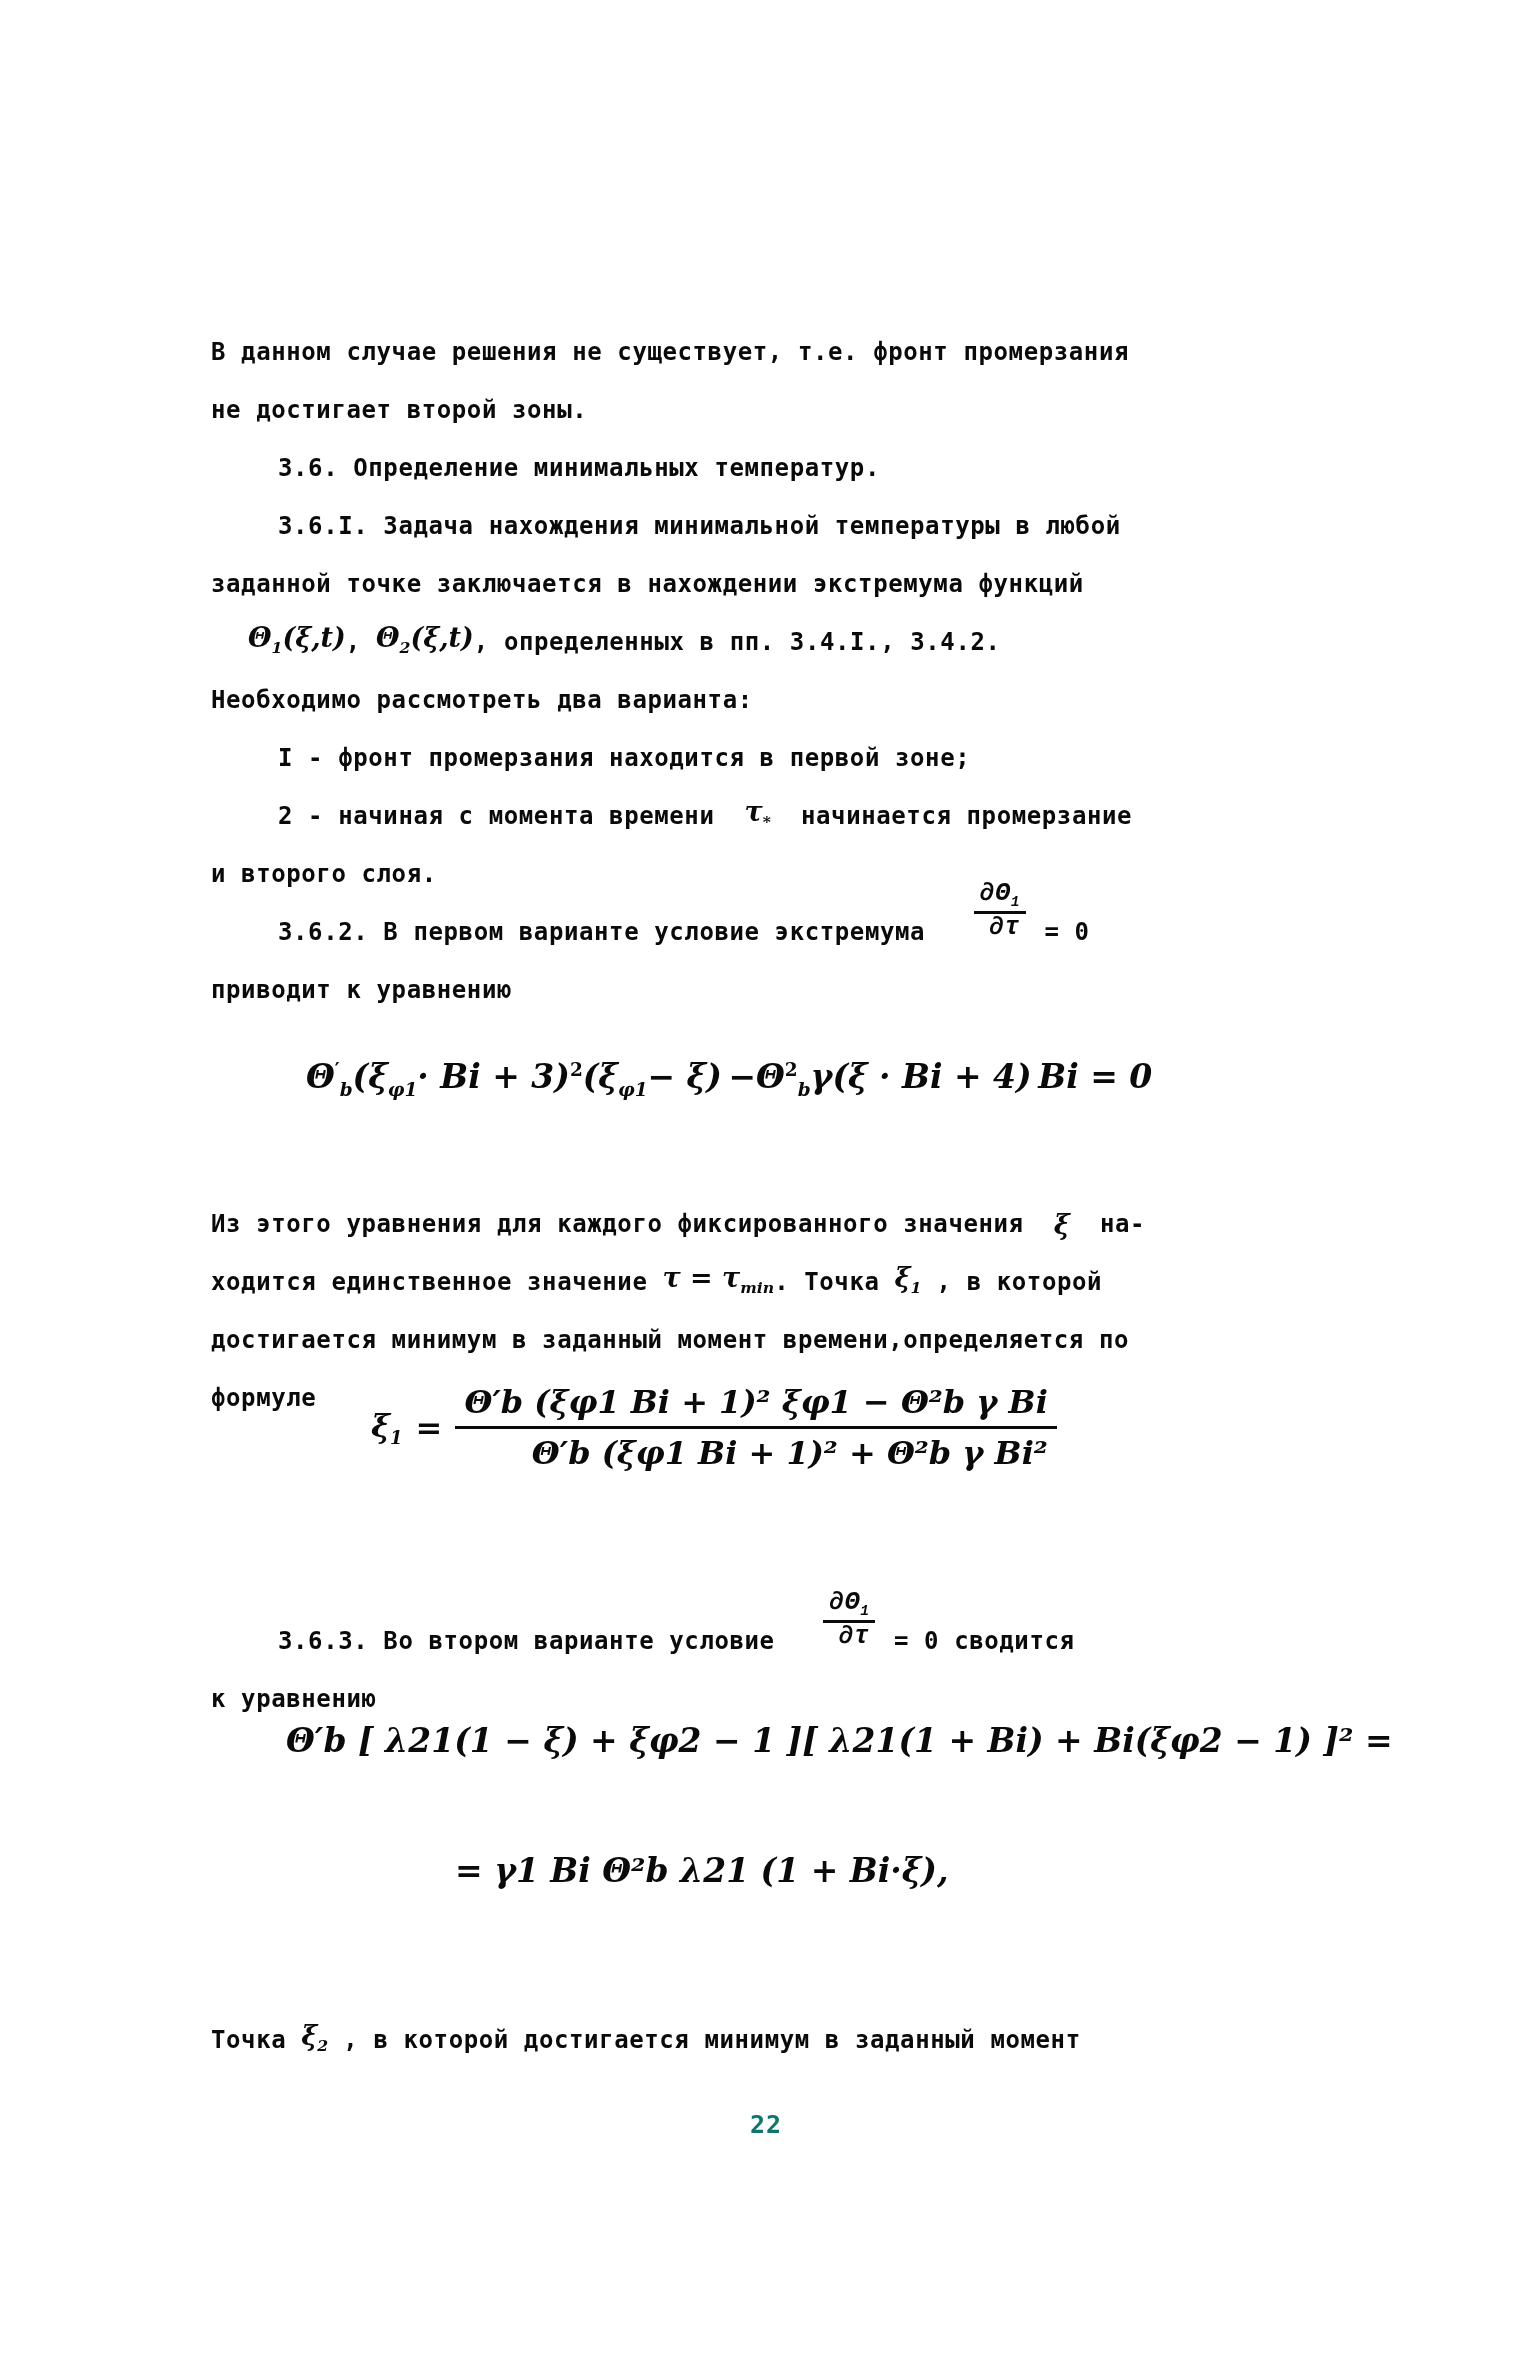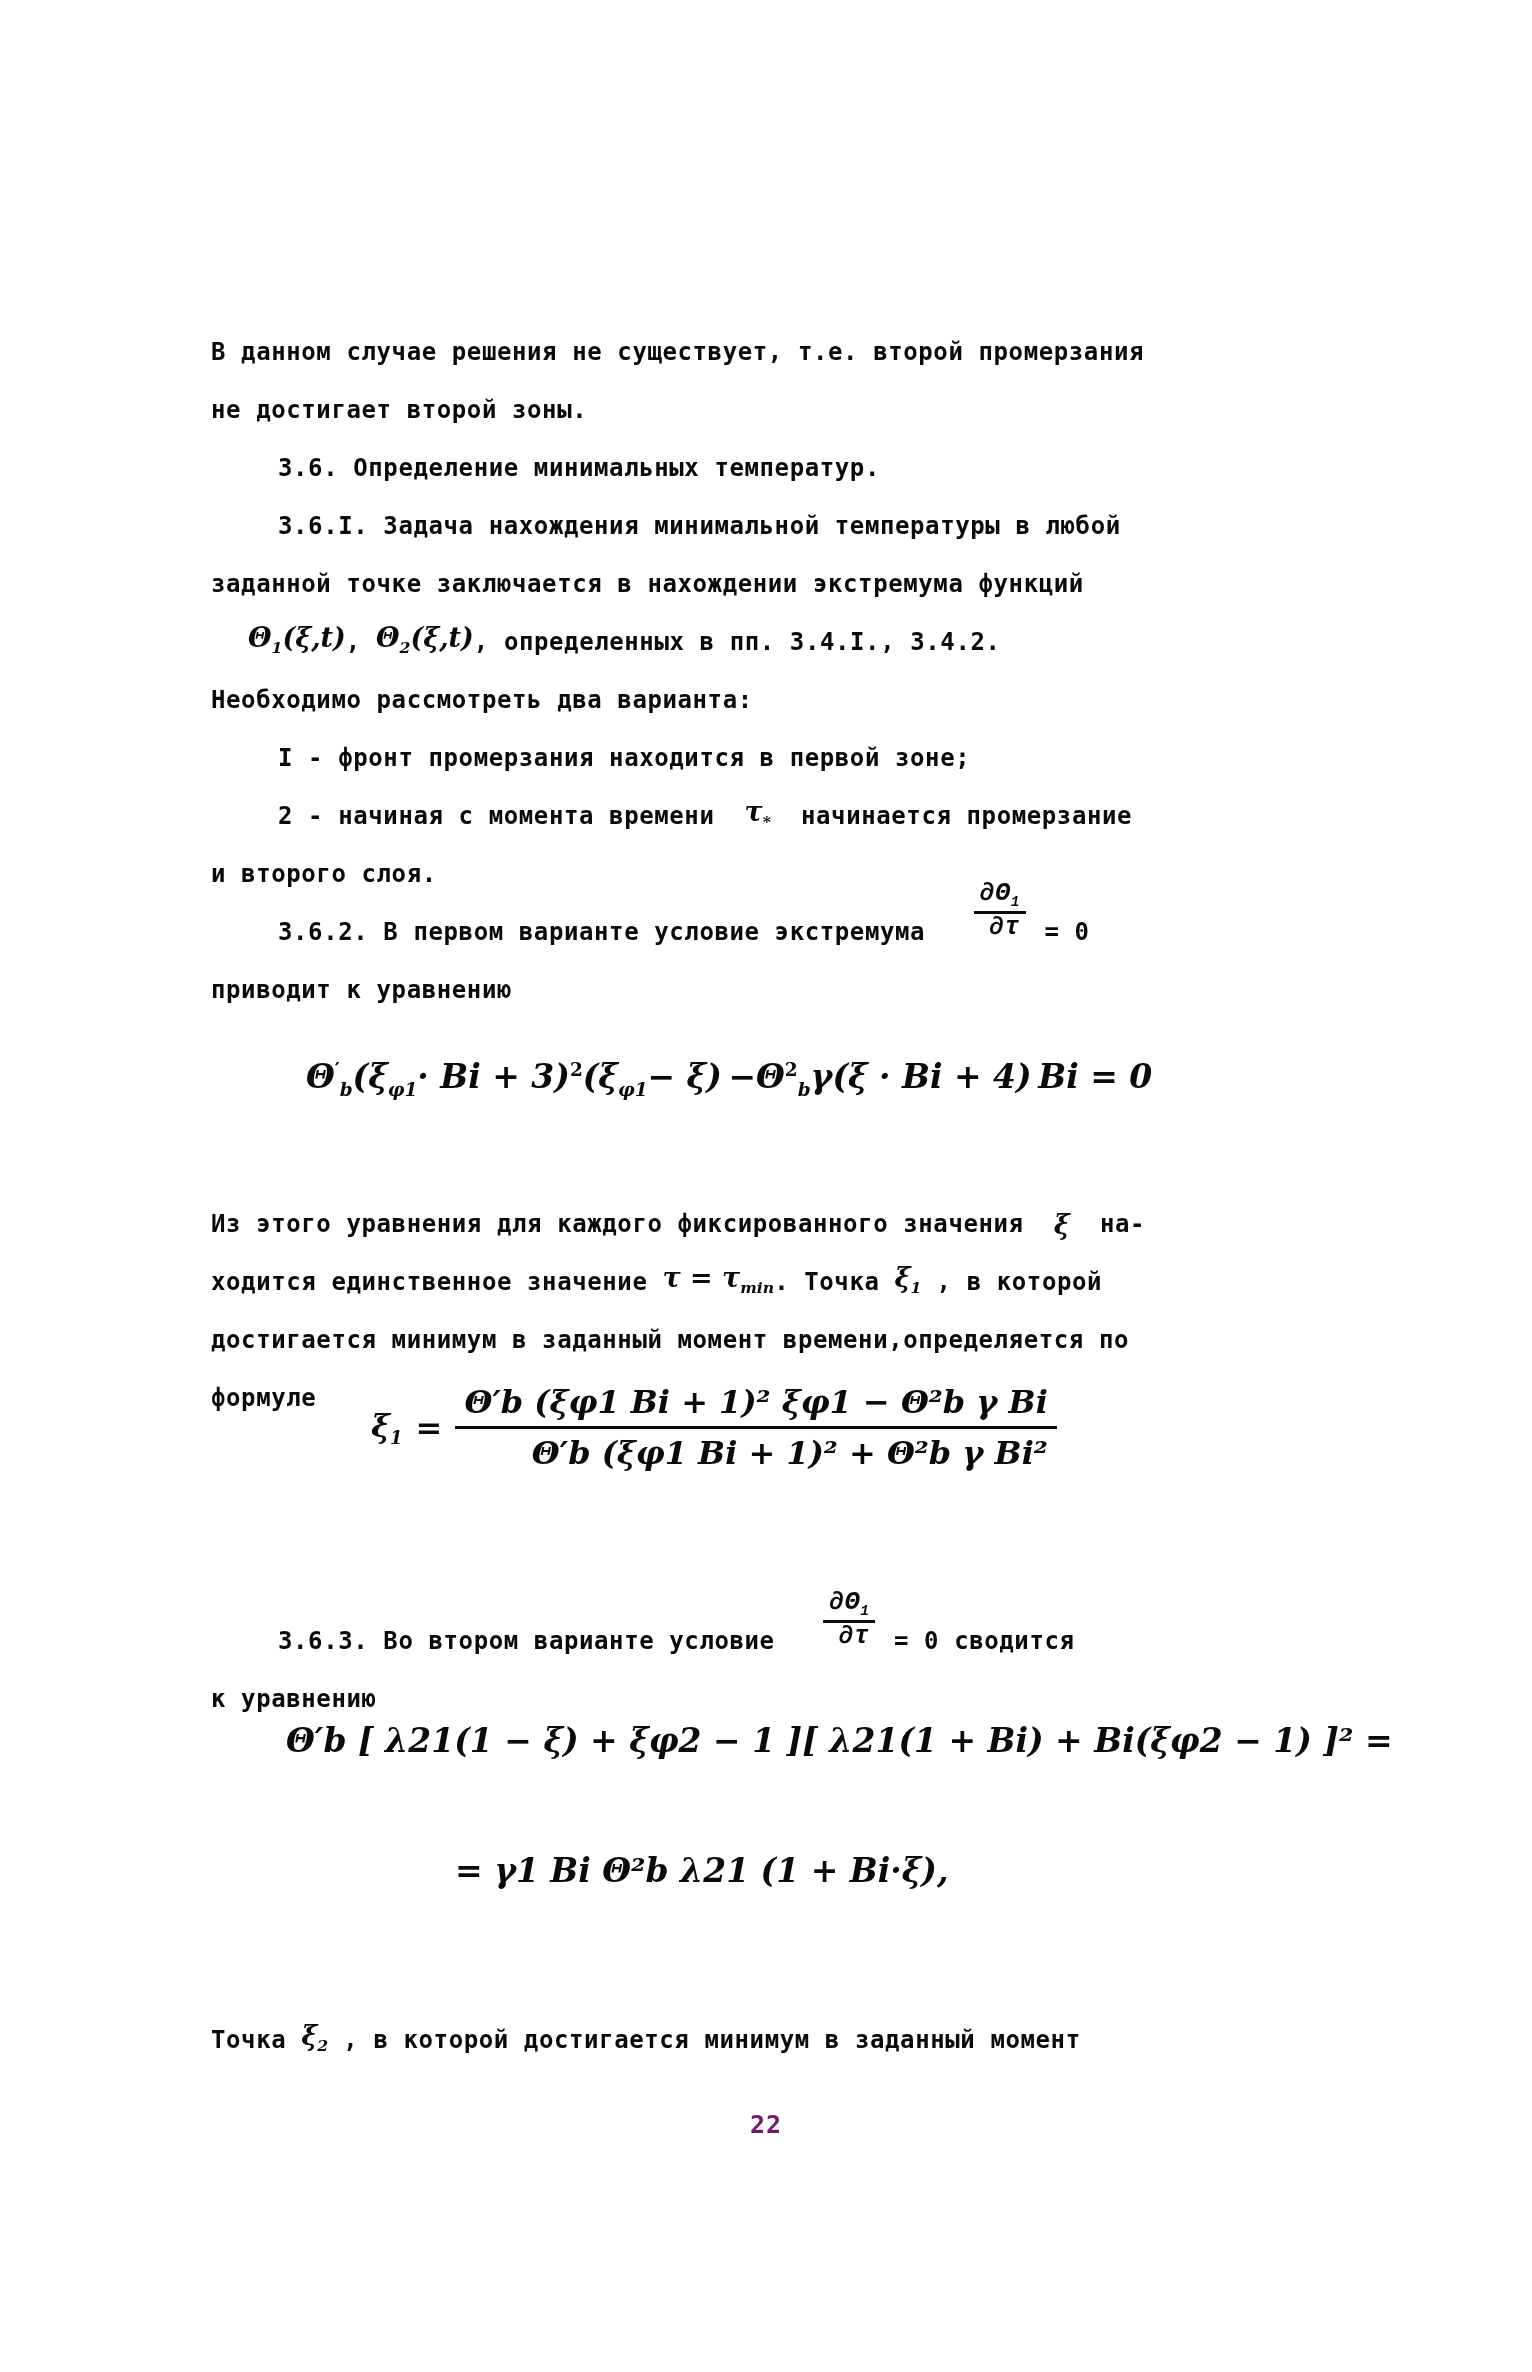--- a/index.html
+++ b/index.html
@@ -109,32 +109,32 @@
 
   .pagenum {
     position: absolute;
     left: 0;
     top: 2110px;
     width: 1532px;
     text-align: center;
     font-family: "DejaVu Sans Mono", monospace;
     font-weight: 700;
     font-size: 25px;
-    color: #701a75;
+    color: #0f766e;
     letter-spacing: 0.9px;
   }
 </style>
 </head>
 <body>
 
 <div class="page">
 
   <div class="doc-body">
 
-    <div class="line">В данном случае решения не существует, т.е. второй промерзания</div>
+    <div class="line">В данном случае решения не существует, т.е. фронт промерзания</div>
     <div class="line">не достигает второй зоны.</div>
 
     <div class="line indent">3.6. Определение минимальных температур.</div>
 
     <div class="line indent">3.6.I. Задача нахождения минимальной температуры в любой</div>
     <div class="line">заданной точке заключается в нахождении экстремума функций</div>
 
     <div class="line indent-sm">
       <span class="hw"><span>Θ</span><sub>1</sub><span>(ξ,t)</span></span><span style="font-family:'DejaVu Sans Mono',monospace;">, </span><span class="hw"><span>Θ</span><sub>2</sub><span>(ξ,t)</span></span><span>, определенных в пп. 3.4.I., 3.4.2.</span>
     </div>

